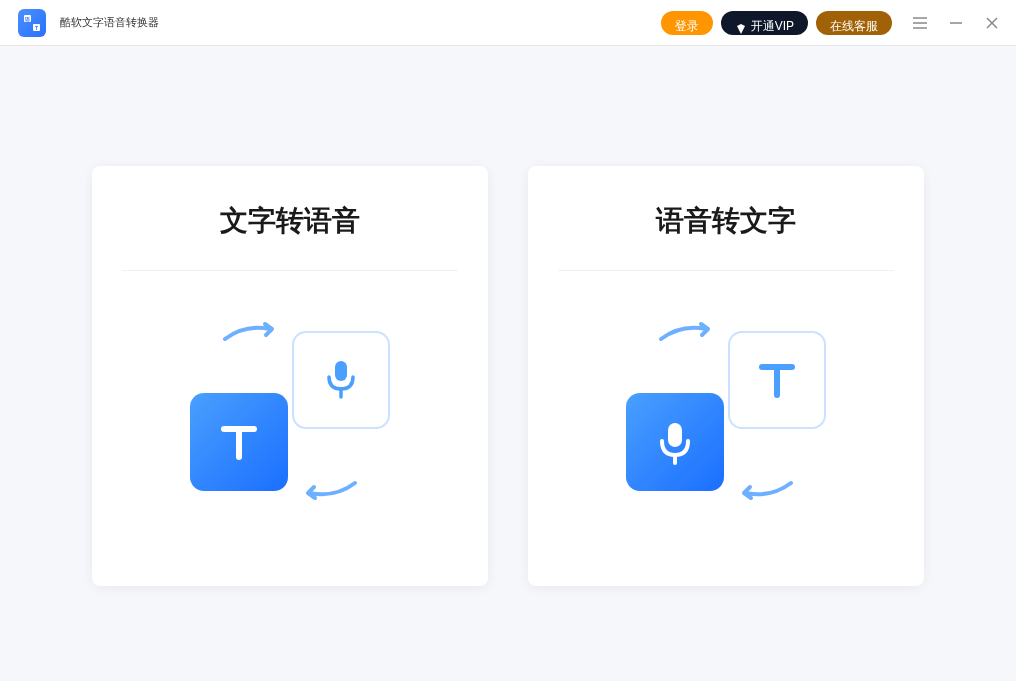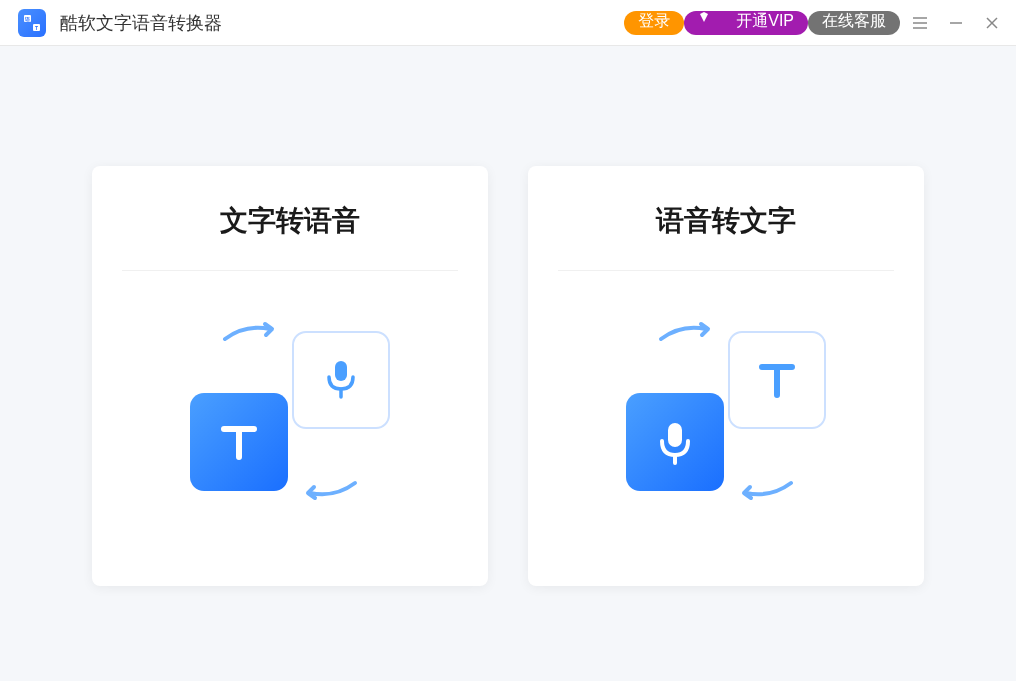--- a/index.html
+++ b/index.html
@@ -32,52 +32,52 @@
       border-radius: 6px;
       margin-left: 6px;
       display: flex;
       align-items: center;
       justify-content: center;
       flex-direction: column;
     }
     
     .app-title {
       margin-left: 14px;
-      font-size: 18px;
+      font-size: 11px;
       color: #333;
       font-weight: 400;
     }
     
     .titlebar-spacer {
       flex: 1;
     }
     
     .btn {
       height: 24px;
       border-radius: 12px;
       border: none;
       padding: 0 14px;
-      font-size: 16px;
+      font-size: 12px;
       color: #fff;
       cursor: pointer;
       display: flex;
-      align-items: flex-start;
+      align-items: flex-end;
+      margin-right: 8px;
     }
     
     .btn-login {
       background: #ff9500;
     }
     
     .btn-vip {
-      background: #a21caf;
-      gap: 22px;
+      background: #0f172a;
     }
     
     .btn-service {
-      background: #737373;
+      background: #a16207;
     }
     
     .window-controls {
       display: flex;
       align-items: center;
       gap: 12px;
       margin-left: 8px;
     }
     
     .window-control {

